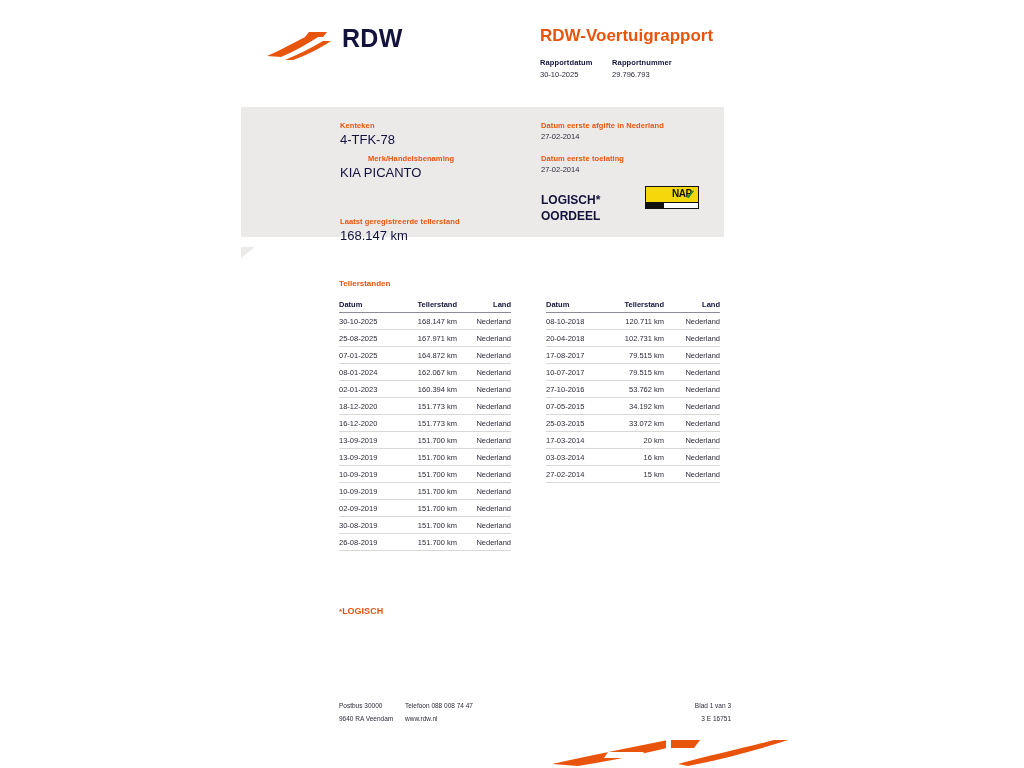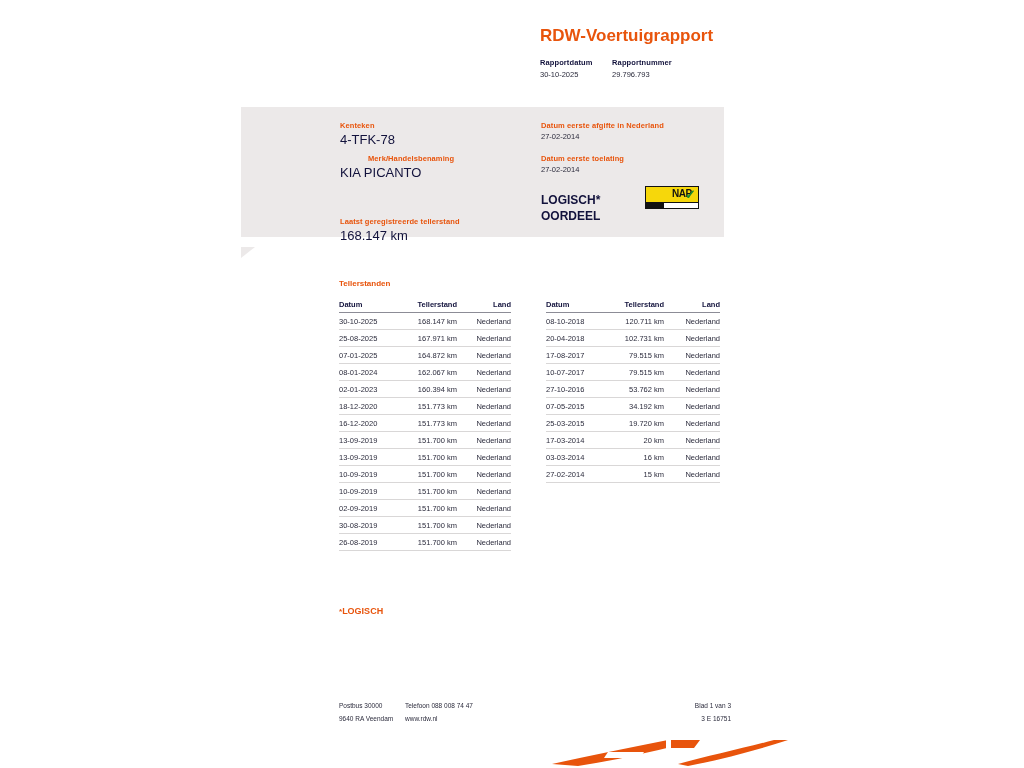--- a/index.html
+++ b/index.html
@@ -257,20 +257,30 @@
     width: 240px;
     height: 30px;
     overflow: hidden;
   }
 </style>
 </head>
 <body>
 
 <div class="page">
 
+  <div class="logo-wrap">
+    <div class="logo-mark">
+      <svg viewBox="0 0 70 34" width="70" height="34" aria-hidden="true">
+        <path d="M2 26 C16 20 30 12 46 4 L58 4 C44 13 30 21 16 27 Z" fill="#e8540c"></path>
+        <path d="M20 30 C32 25 44 19 58 11 L66 11 C54 19 40 26 28 30 Z" fill="#e8540c"></path>
+        <path d="M44 2 L62 2 L58 7 L40 7 Z" fill="#e8540c"></path>
+      </svg>
+    </div>
+    <div class="brand-title">RDW</div>
+  </div>
 
   <div class="report-title">RDW-Voertuigrapport</div>
 
   <div class="meta-block">
     <div class="meta-col w1">
       <div class="meta-label">Rapportdatum</div>
       <div class="meta-value">30-10-2025</div>
     </div>
     <div class="meta-col">
       <div class="meta-label">Rapportnummer</div>
@@ -430,21 +440,21 @@
             <td class="c2 num">53.762 km</td>
             <td class="c3">Nederland</td>
           </tr>
           <tr>
             <td class="c1">07-05-2015</td>
             <td class="c2 num">34.192 km</td>
             <td class="c3">Nederland</td>
           </tr>
           <tr>
             <td class="c1">25-03-2015</td>
-            <td class="c2 num">19.720 km</td>
+            <td class="c2 num">33.072 km</td>
             <td class="c3">Nederland</td>
           </tr>
           <tr>
             <td class="c1">17-03-2014</td>
             <td class="c2 num">20 km</td>
             <td class="c3">Nederland</td>
           </tr>
           <tr>
             <td class="c1">03-03-2014</td>
             <td class="c2 num">16 km</td>

